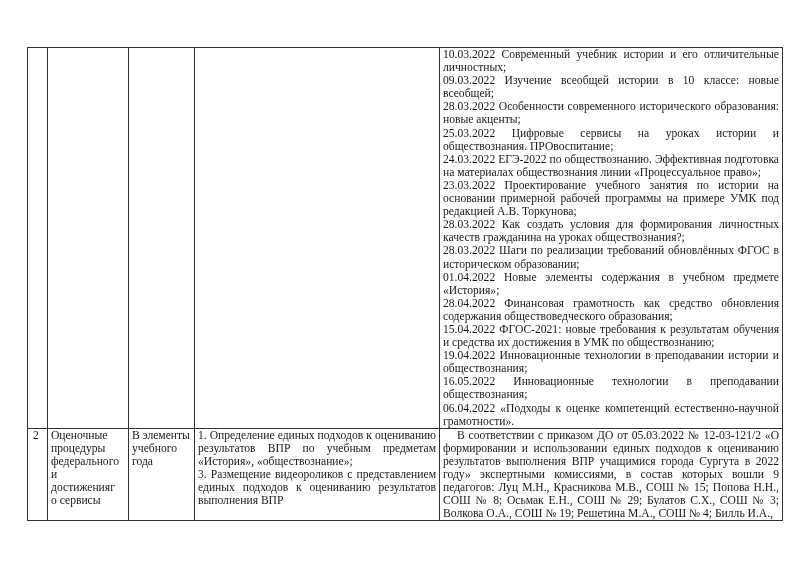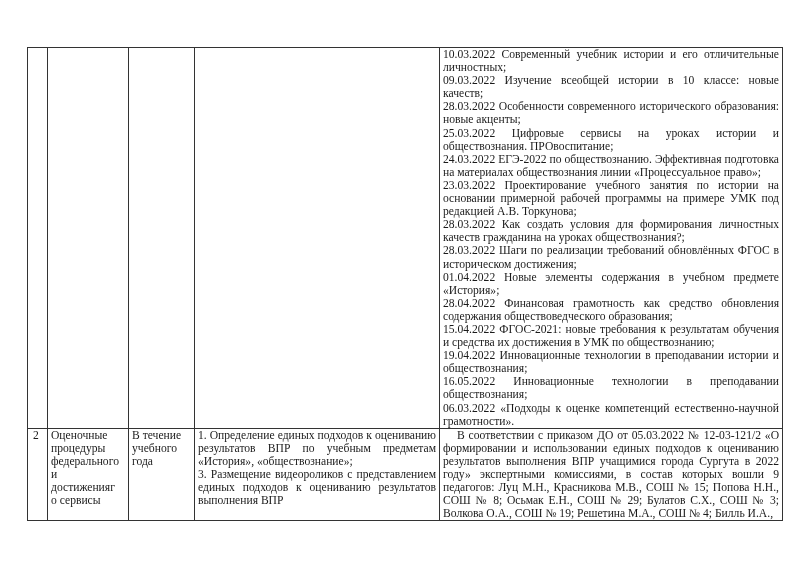--- a/index.html
+++ b/index.html
@@ -30,47 +30,47 @@
         <col class="c5">
     </colgroup>
     <tbody>
         <tr class="row1">
       <td></td>
       <td></td>
       <td></td>
       <td></td>
       <td>
         <div class="item"><span class="line1">10.03.2022 Современный учебник истории и его отличительные</span><span>личностных;</span></div>
-        <div class="item"><span class="line1">09.03.2022 Изучение всеобщей истории в 10 классе: новые</span><span>качеств;</span></div>
+        <div class="item"><span class="line1">09.03.2022 Изучение всеобщей истории в 10 классе: новые</span><span>всеобщей;</span></div>
         <div class="item"><span class="line1">28.03.2022 Особенности современного исторического образования:</span><span>новые акценты;</span></div>
         <div class="item"><span class="line1">25.03.2022 Цифровые сервисы на уроках истории и</span><span>обществознания. ПРОвоспитание;</span></div>
         <div class="item"><span class="line1">24.03.2022 ЕГЭ-2022 по обществознанию. Эффективная подготовка</span><span>на материалах обществознания линии «Процессуальное право»;</span></div>
         <div class="item"><span class="line1">23.03.2022 Проектирование учебного занятия по истории на</span><span>основании примерной рабочей программы на примере УМК под редакцией А.В. Торкунова;</span></div>
         <div class="item"><span class="line1">28.03.2022 Как создать условия для формирования личностных</span><span>качеств гражданина на уроках обществознания?;</span></div>
-        <div class="item"><span class="line1">28.03.2022 Шаги по реализации требований обновлённых ФГОС в</span><span>историческом достижения;</span></div>
+        <div class="item"><span class="line1">28.03.2022 Шаги по реализации требований обновлённых ФГОС в</span><span>историческом образовании;</span></div>
         <div class="item"><span class="line1">01.04.2022 Новые элементы содержания в учебном предмете</span><span>«История»;</span></div>
         <div class="item"><span class="line1">28.04.2022 Финансовая грамотность как средство обновления</span><span>содержания обществоведческого образования;</span></div>
         <div class="item"><span class="line1">15.04.2022 ФГОС-2021: новые требования к результатам обучения</span><span>и средства их достижения в УМК по обществознанию;</span></div>
         <div class="item"><span class="line1">19.04.2022 Инновационные технологии в преподавании истории и</span><span>обществознания;</span></div>
         <div class="item"><span class="line1">16.05.2022 Инновационные технологии в преподавании</span><span>обществознания;</span></div>
-        <div class="item"><span class="line1">06.03.2022 «Подходы к оценке компетенций естественно-научной</span><span>грамотности».</span></div>
+        <div class="item"><span class="line1">06.04.2022 «Подходы к оценке компетенций естественно-научной</span><span>грамотности».</span></div>
       </td>
     </tr>
     <tr class="row2">
       <td class="num">2</td>
       <td>
         <div>Оценочные</div>
         <div>процедуры</div>
         <div>федерального</div>
         <div>и</div>
         <div><span>достижения</span><span>г</span></div>
         <div>о сервисы</div>
       </td>
       <td>
-        <div>В течение</div>
+        <div>В элементы</div>
         <div>учебного</div>
         <div>года</div>
       </td>
       <td>
         <div class="p">1. Определение единых подходов к оцениванию результатов ВПР по учебным предметам «История», «обществознание»;</div>
         <div class="p">3. Размещение видеороликов с представлением единых подходов к оцениванию результатов выполнения ВПР</div>
       </td>
       <td>
         <div class="p indent">В соответствии с приказом ДО от 05.03.2022 № 12-03-121/2 «О формировании и использовании единых подходов к оцениванию результатов выполнения ВПР учащимися города Сургута в 2022 году» экспертными комиссиями, в состав которых вошли 9 педагогов: Луц М.Н., Красникова М.В., СОШ № 15; Попова Н.Н., СОШ № 8; Осьмак Е.Н., СОШ № 29; Булатов С.Х., СОШ № 3; Волкова О.А., СОШ № 19; Решетина М.А., СОШ № 4; Билль И.А.,</div>
       </td>

